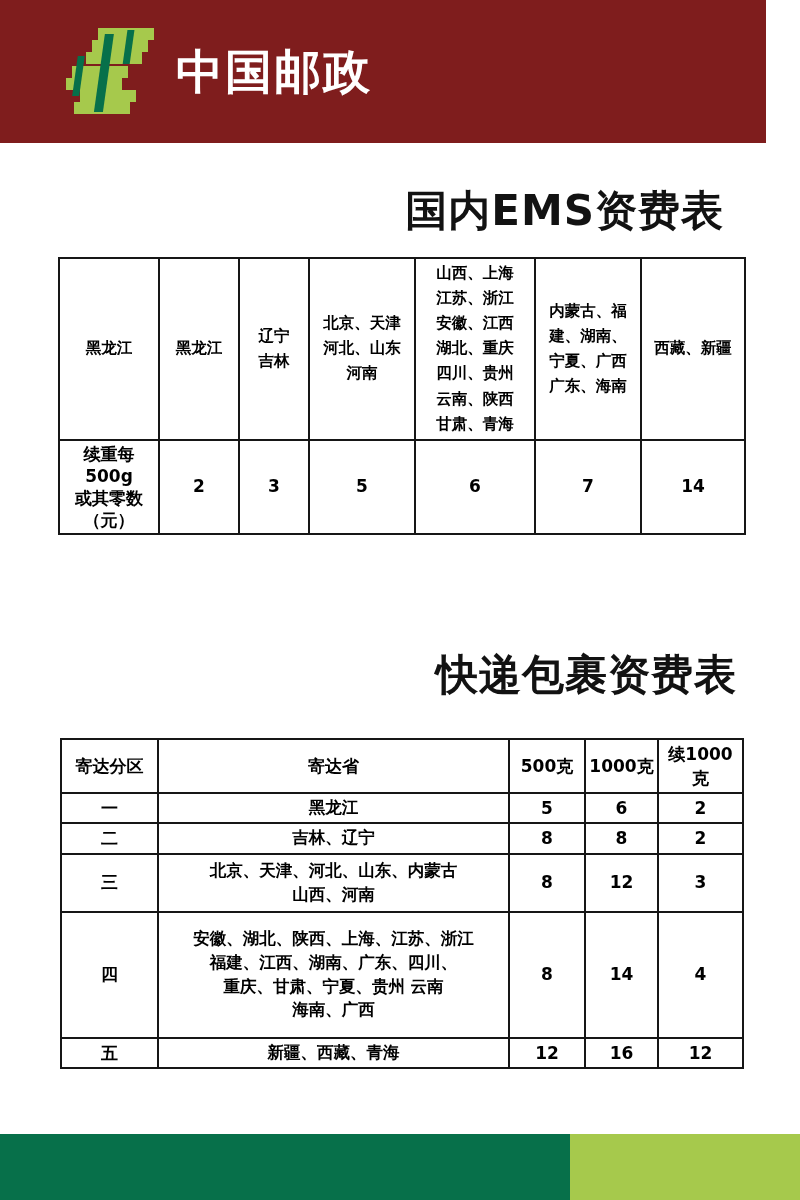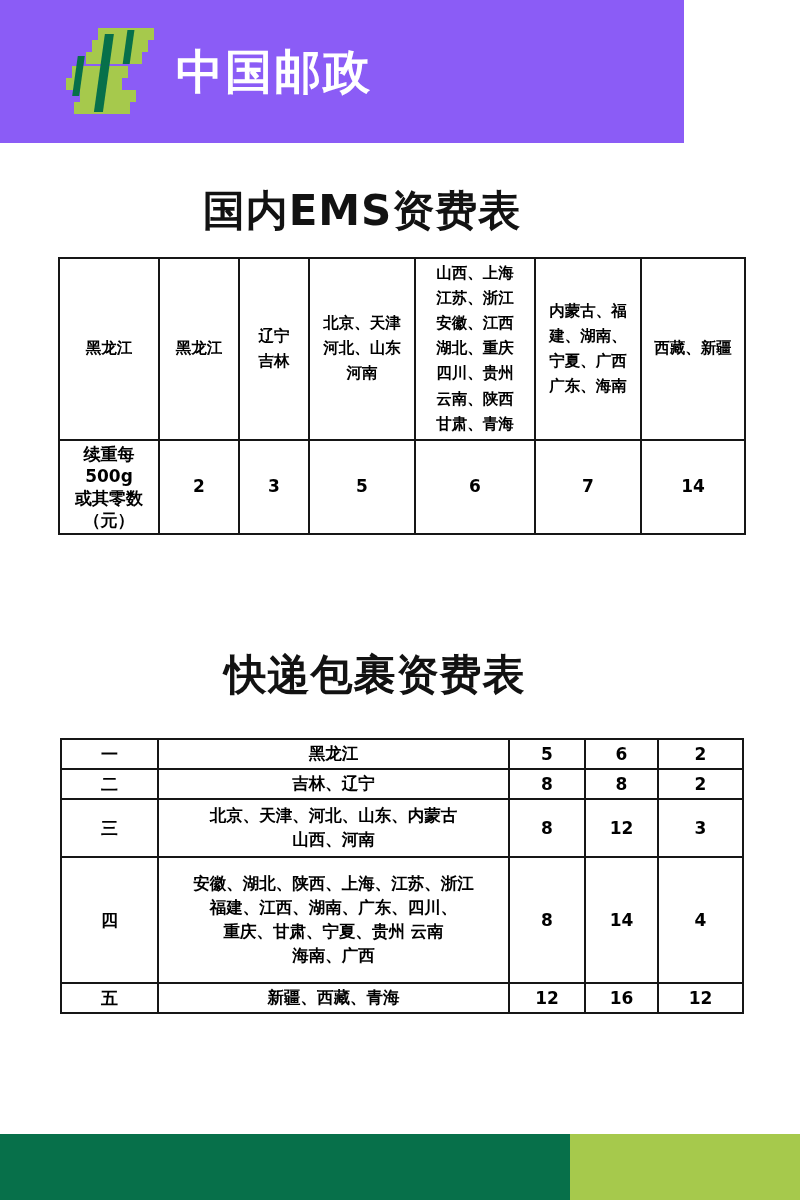--- a/index.html
+++ b/index.html
@@ -13,23 +13,24 @@
     font-family: "DejaVu Sans", "Liberation Sans", sans-serif;
     overflow: hidden;
     position: relative;
   }
 
   
   .header-bar {
     position: absolute;
     top: 0;
     left: 0;
-    width: 684px;
+    width: 760px;
     height: 143px;
-    background: #8b5cf6;
+    background: #7f1d1d;
+    padding-left: 6px;
   }
   .logo-wrap {
     position: absolute;
     left: 62px;
     top: 26px;
     display: flex;
     align-items: center;
   }
   .logo-mark {
     width: 96px;
@@ -58,21 +59,21 @@
     letter-spacing: 3.5px;
     white-space: nowrap;
     margin-top: 3px;
   }
 
   
   .section-title {
     position: absolute;
     left: 0;
     width: 724px;
-    text-align: center;
+    text-align: right;
     font-size: 42px;
     font-weight: bold;
     color: #121212;
     letter-spacing: 1px;
     white-space: nowrap;
   }
   #title-ems { top: 183px; }
   #title-parcel { top: 647px; margin-left: 13px; }
 
   
@@ -211,20 +212,27 @@
 
 <table class="rate-table" id="table-parcel">
   <colgroup>
     <col style="width:97px">
       <col style="width:351px">
     <col style="width:76px">
       <col style="width:73px">
       <col style="width:85px">
   </colgroup>
   <tbody>
+    <tr>
+      <td class="hdr2">寄达分区</td>
+      <td class="hdr2">寄达省</td>
+      <td class="hdr2">500克</td>
+      <td class="hdr2">1000克</td>
+      <td class="hdr2">续1000克</td>
+    </tr>
     <tr style="height:30px">
       <td class="zone">一</td>
       <td class="prov2" style="white-space:pre-line">黑龙江</td>
       <td class="num2">5</td>
       <td class="num2">6</td>
       <td class="num2">2</td>
     </tr>
     <tr style="height:30px">
       <td class="zone">二</td>
       <td class="prov2" style="white-space:pre-line">吉林、辽宁</td>

